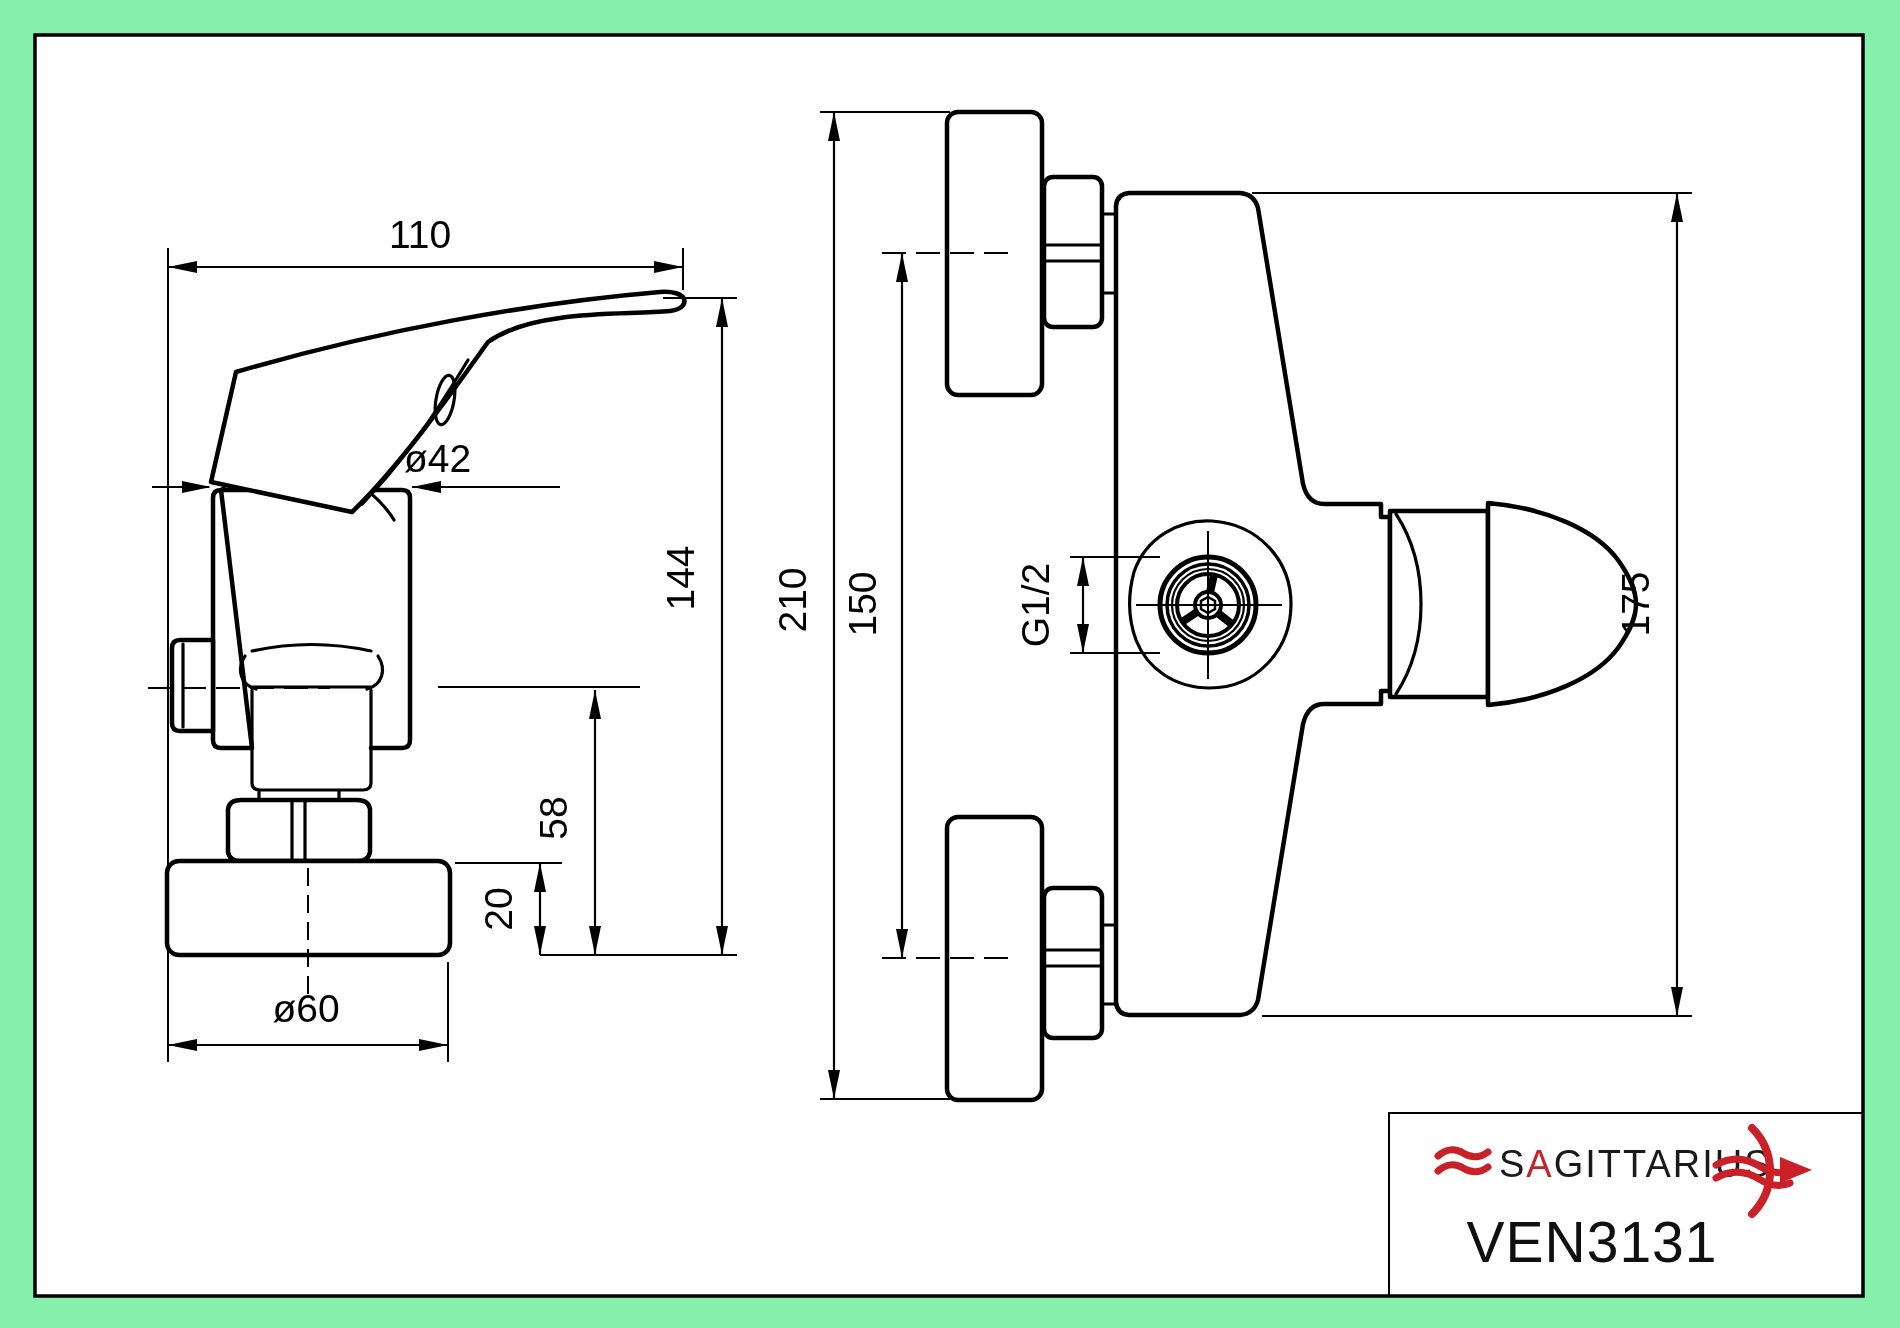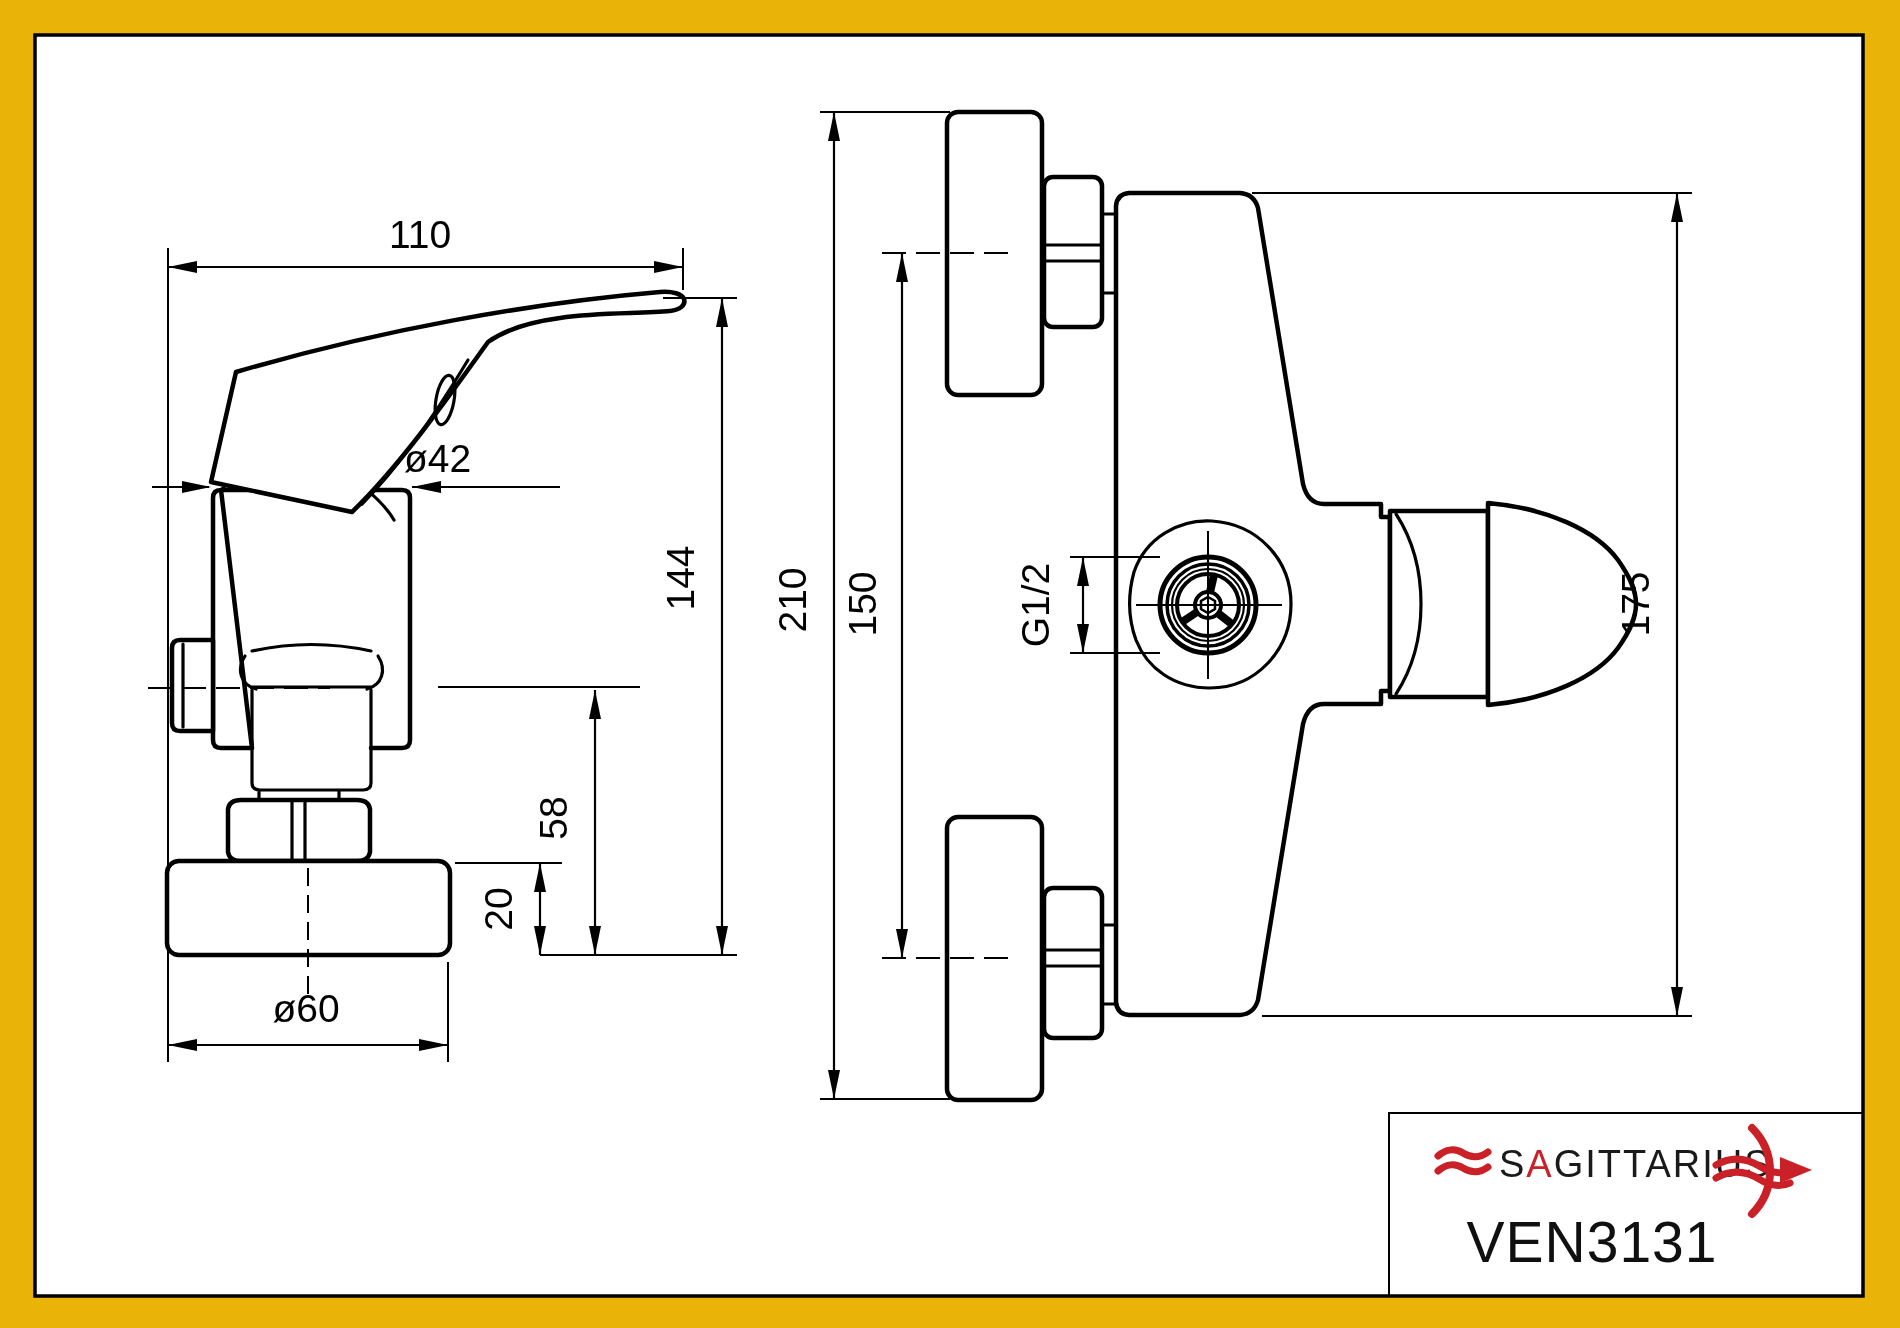--- a/index.html
+++ b/index.html
@@ -1,16 +1,16 @@
 <!DOCTYPE html>
 <html><head>
 <meta charset="utf-8">
 <style>
   html,body{margin:0;padding:0;background:#fff;}
-  .page{position:relative;width:1900px;height:1328px;background:#eab308;font-family:"Liberation Sans",sans-serif;}
+  .page{position:relative;width:1900px;height:1328px;background:#86efac;font-family:"Liberation Sans",sans-serif;}
   svg{position:absolute;left:0;top:0;}
   .outline{fill:#ffffff;stroke:#000000;stroke-width:4.5;stroke-linejoin:round;stroke-linecap:round;}
   .detail{fill:none;stroke:#000000;stroke-width:3.2;stroke-linejoin:round;stroke-linecap:round;}
   .thin{fill:none;stroke:#000000;stroke-width:2;}
   .dim{fill:none;stroke:#000000;stroke-width:2.2;}
   .dash{fill:none;stroke:#000000;stroke-width:2;stroke-dasharray:24 10;}
   .dashv{fill:none;stroke:#000000;stroke-width:2;stroke-dasharray:18 9;}
   .arr{fill:#000000;stroke:none;}
   .dimtxt{font-family:"Liberation Sans",sans-serif;font-size:39px;fill:#000000;}
   .brandtxt{font-family:"Liberation Sans",sans-serif;font-size:38px;letter-spacing:2px;fill:#1a1a1a;}

